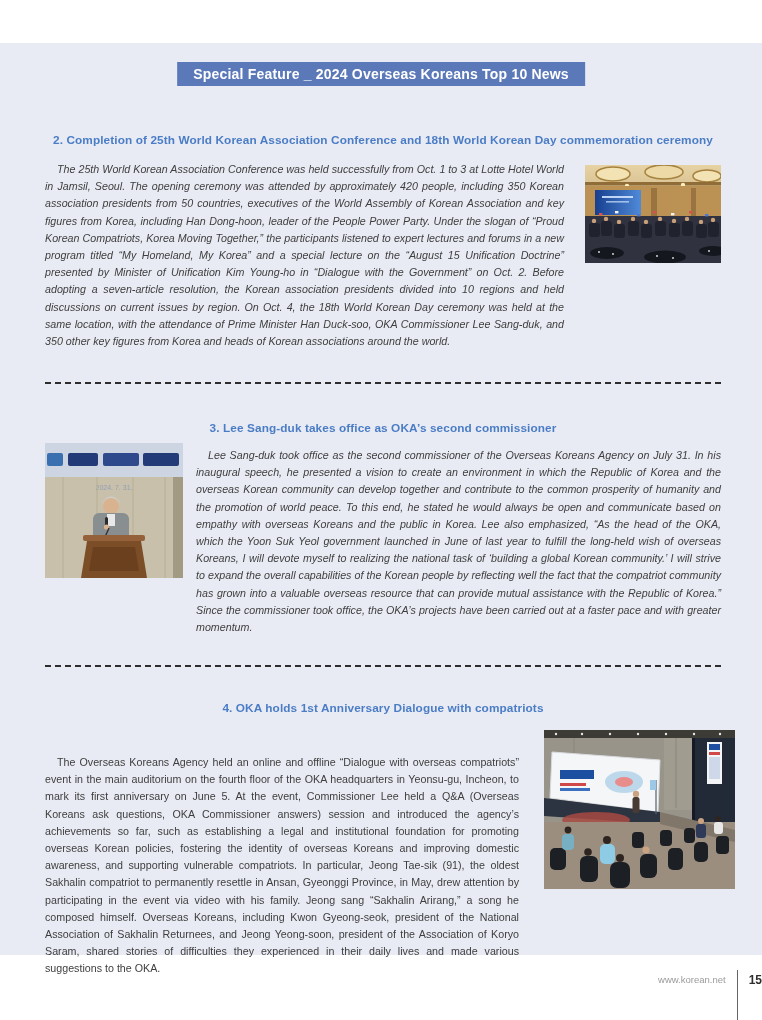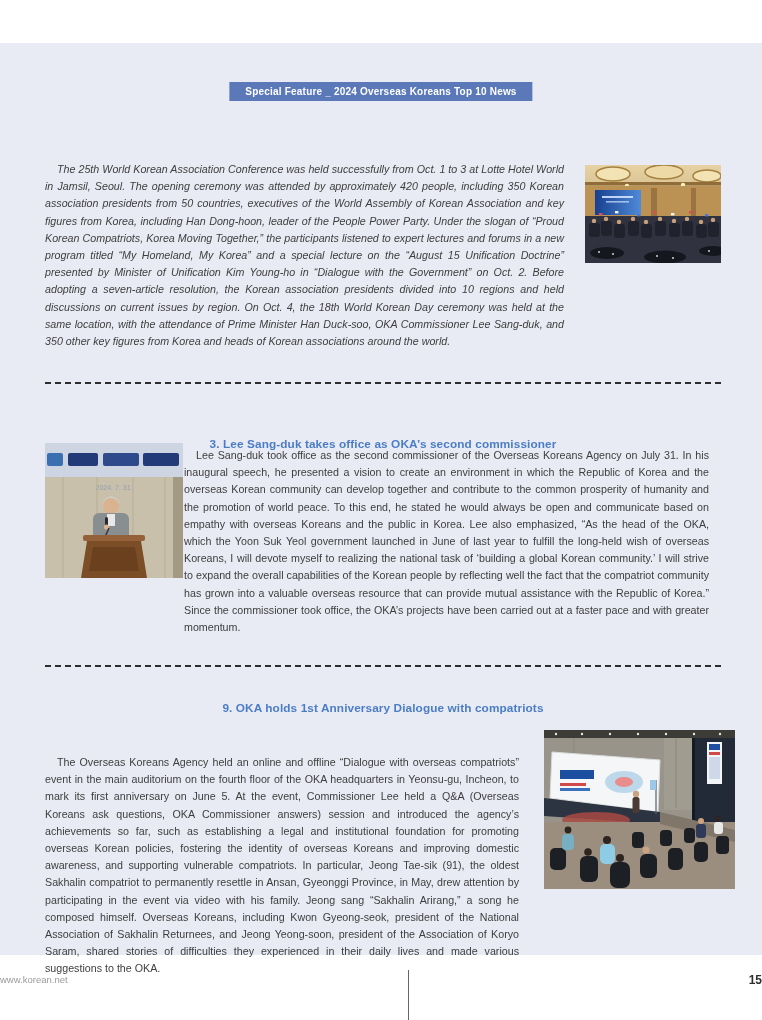--- a/index.html
+++ b/index.html
@@ -1,60 +1,61 @@
 <!DOCTYPE html>
 <html><head>
 <meta charset="utf-8">
 <style>
   html,body{margin:0;padding:0;background:#fff;}
   .page{position:relative;width:762px;height:1020px;margin:0 auto;background:#ffffff;
         font-family:"Liberation Sans",sans-serif;overflow:hidden;}
   .page-bg{position:absolute;left:0;top:43px;width:762px;height:912px;background:#e9ebf4;}
 
   .banner{position:absolute;top:62px;left:50%;transform:translateX(-50%);
-          background:#5b79b8;color:#ffffff;font-size:10px;font-weight:bold;
-          padding:4px 16px;letter-spacing:.2px;white-space:nowrap;margin-top:20px;}
+          background:#5b79b8;color:#ffffff;font-size:14px;font-weight:bold;
+          padding:4px 16px;letter-spacing:.2px;white-space:nowrap;}
 
   .sec-title{position:absolute;left:45px;width:676px;text-align:center;
              color:#4a7dc5;font-weight:bold;font-size:11.8px;letter-spacing:.1px;}
   #s2-title{top:133px;}
-  #s3-title{top:437px;}
+  #s3-title{top:421px;}
   #s4-title{top:701px;}
 
   .body-text{position:absolute;margin:0;color:#3e3e3e;font-size:10.7px;line-height:17.2px;
              text-align:justify;text-indent:12px;}
   #s2-body{top:161px;left:45px;width:519px;font-style:italic;}
-  #s3-body{top:447px;left:184px;width:525px;}
+  #s3-body{top:447px;left:196px;width:525px;font-style:italic;}
   #s4-body{top:727px;left:45px;width:474px;margin-top:27px;}
 
   .photo{position:absolute;overflow:hidden;}
   .photo svg{display:block;width:100%;height:100%;}
   #s2-photo{top:165px;left:585px;width:136px;height:98px;}
   #s3-photo{top:443px;left:45px;width:138px;height:135px;}
   #s4-photo{top:730px;left:544px;width:191px;height:159px;}
 
   .dash{position:absolute;left:45px;width:676px;height:2px;
         background:repeating-linear-gradient(90deg,#2d2d2d 0 6px,transparent 6px 10px);}
   #dash1{top:382px;}
   #dash2{top:665px;}
 
   .footer{position:absolute;top:970px;left:0;width:762px;display:flex;
-          justify-content:space-between;align-items:flex-start;}
+          justify-content:flex-end;align-items:flex-start;}
   .footer .furl{color:#9b9b9b;font-size:9.5px;padding-top:4px;}
   .footer .fline{display:inline-block;width:1px;height:50px;background:#666;margin:0 11px;}
   .footer .fnum{color:#2e2e2e;font-size:12px;font-weight:bold;padding-top:3px;}
 </style>
 </head>
 <body>
 
 <div class="page">
   <div class="page-bg"></div>
 
   <div class="banner">Special Feature _ 2024 Overseas Koreans Top 10 News</div>
 
+  <div class="sec-title" id="s2-title">2. Completion of 25th World Korean Association Conference and 18th World Korean Day commemoration ceremony</div>
   <p class="body-text" id="s2-body">The 25th World Korean Association Conference was held successfully from Oct. 1 to 3 at Lotte Hotel World in Jamsil, Seoul. The opening ceremony was attended by approximately 420 people, including 350 Korean association presidents from 50 countries, executives of the World Assembly of Korean Association and key figures from Korea, including Han Dong-hoon, leader of the People Power Party. Under the slogan of “Proud Korean Compatriots, Korea Moving Together,” the participants listened to expert lectures and forums in a new program titled “My Homeland, My Korea” and a special lecture on the “August 15 Unification Doctrine” presented by Minister of Unification Kim Young-ho in “Dialogue with the Government” on Oct. 2. Before adopting a seven-article resolution, the Korean association presidents divided into 10 regions and held discussions on current issues by region. On Oct. 4, the 18th World Korean Day ceremony was held at the same location, with the attendance of Prime Minister Han Duck-soo, OKA Commissioner Lee Sang-duk, and 350 other key figures from Korea and heads of Korean associations around the world.</p>
   <div class="photo" id="s2-photo">
     <svg viewBox="0 0 136 98" xmlns="http://www.w3.org/2000/svg">
       <defs>
         <linearGradient id="g1a" x1="0" y1="0" x2="0" y2="1">
           <stop offset="0" stop-color="#e6d2a3"></stop>
             <stop offset="1" stop-color="#b28f5d"></stop>
         </linearGradient>
         <linearGradient id="g1b" x1="0" y1="0" x2="1" y2="0">
           <stop offset="0" stop-color="#17408f"></stop>
@@ -152,21 +153,21 @@
       <line x1="64" y1="85" x2="60" y2="94" stroke="#333" stroke-width="1.4"></line>
       <rect x="38" y="92" width="62" height="6" rx="2" fill="#94613a"></rect>
       <polygon points="42,98 96,98 102,135 36,135" fill="#7c4e27"></polygon>
       <polygon points="48,104 90,104 94,128 44,128" fill="#6a401e"></polygon>
     </svg>
   </div>
   <p class="body-text" id="s3-body">Lee Sang-duk took office as the second commissioner of the Overseas Koreans Agency on July 31. In his inaugural speech, he presented a vision to create an environment in which the Republic of Korea and the overseas Korean community can develop together and contribute to the common prosperity of humanity and the promotion of world peace. To this end, he stated he would always be open and communicate based on empathy with overseas Koreans and the public in Korea. Lee also emphasized, “As the head of the OKA, which the Yoon Suk Yeol government launched in June of last year to fulfill the long-held wish of overseas Koreans, I will devote myself to realizing the national task of ‘building a global Korean community.’ I will strive to expand the overall capabilities of the Korean people by reflecting well the fact that the compatriot community has grown into a valuable overseas resource that can provide mutual assistance with the Republic of Korea.” Since the commissioner took office, the OKA’s projects have been carried out at a faster pace and with greater momentum.</p>
 
   <div class="dash" id="dash2"></div>
 
-  <div class="sec-title" id="s4-title">9. OKA holds 1st Anniversary Dialogue with compatriots</div>
+  <div class="sec-title" id="s4-title">4. OKA holds 1st Anniversary Dialogue with compatriots</div>
   <p class="body-text" id="s4-body">The Overseas Koreans Agency held an online and offline “Dialogue with overseas compatriots” event in the main auditorium on the fourth floor of the OKA headquarters in Yeonsu-gu, Incheon, to mark its first anniversary on June 5. At the event, Commissioner Lee held a Q&amp;A (Overseas Koreans ask questions, OKA Commissioner answers) session and introduced the agency’s achievements so far, such as establishing a legal and institutional foundation for promoting overseas Korean policies, fostering the identity of overseas Koreans and improving domestic awareness, and supporting vulnerable compatriots. In particular, Jeong Tae-sik (91), the oldest Sakhalin compatriot to permanently resettle in Ansan, Gyeonggi Province, in May, drew attention by participating in the event via video with his family. Jeong sang “Sakhalin Arirang,” a song he composed himself. Overseas Koreans, including Kwon Gyeong-seok, president of the National Association of Sakhalin Returnees, and Jeong Yeong-soon, president of the Association of Koryo Saram, shared stories of difficulties they experienced in their daily lives and made various suggestions to the OKA.</p>
   <div class="photo" id="s4-photo">
     <svg viewBox="0 0 191 159" xmlns="http://www.w3.org/2000/svg">
       <rect width="191" height="159" fill="#98948a"></rect>
       <rect width="191" height="8" fill="#3c3b36"></rect>
       <g fill="#e8e8e0">
           <circle cx="12" cy="4" r="1.2"></circle>
           <circle cx="38" cy="4" r="1.2"></circle>
           <circle cx="66" cy="4" r="1.2"></circle>
           <circle cx="94" cy="4" r="1.2"></circle>

